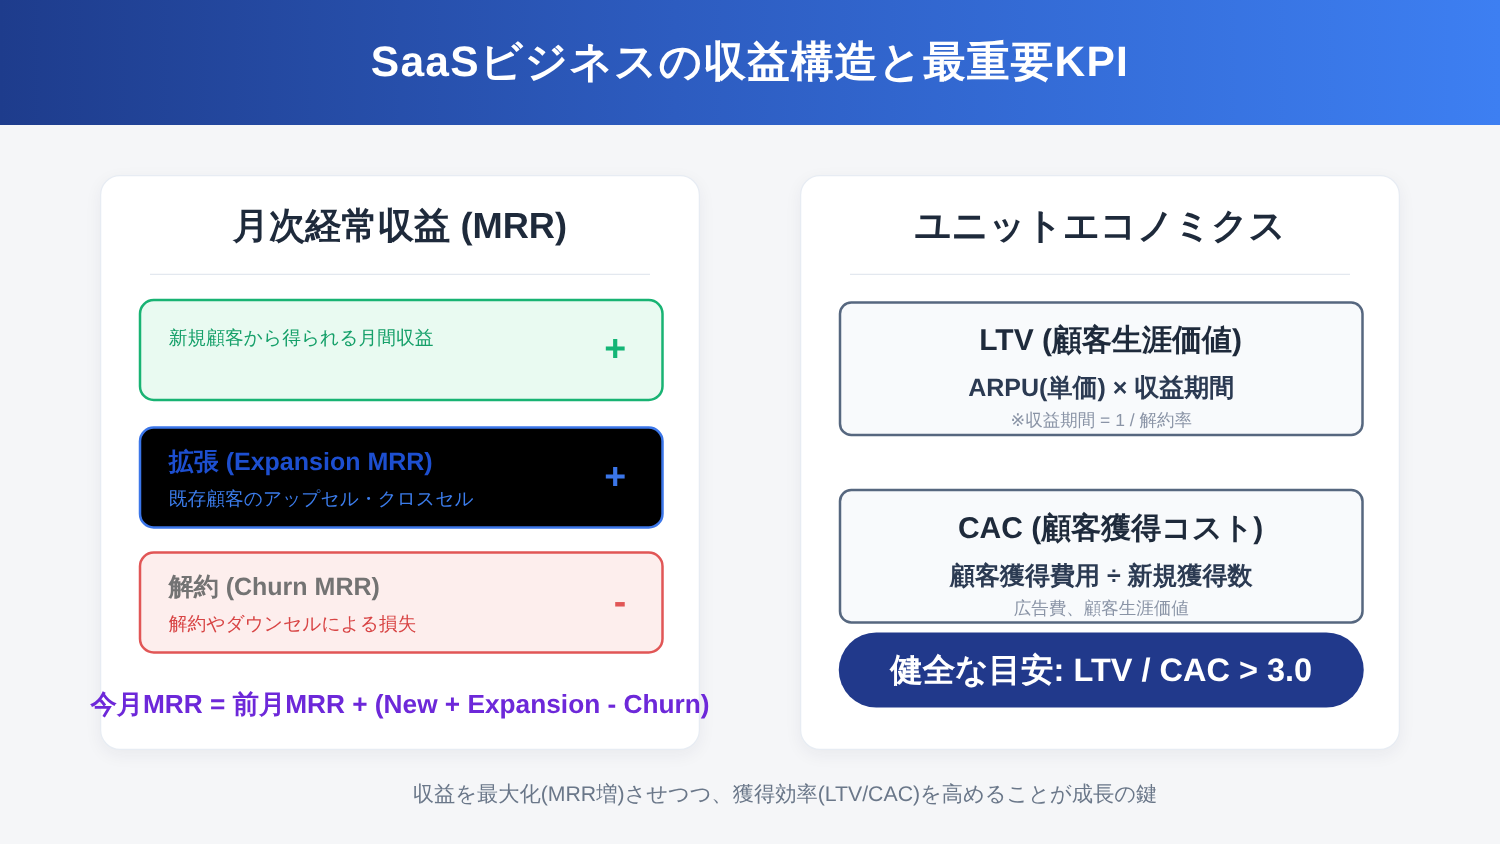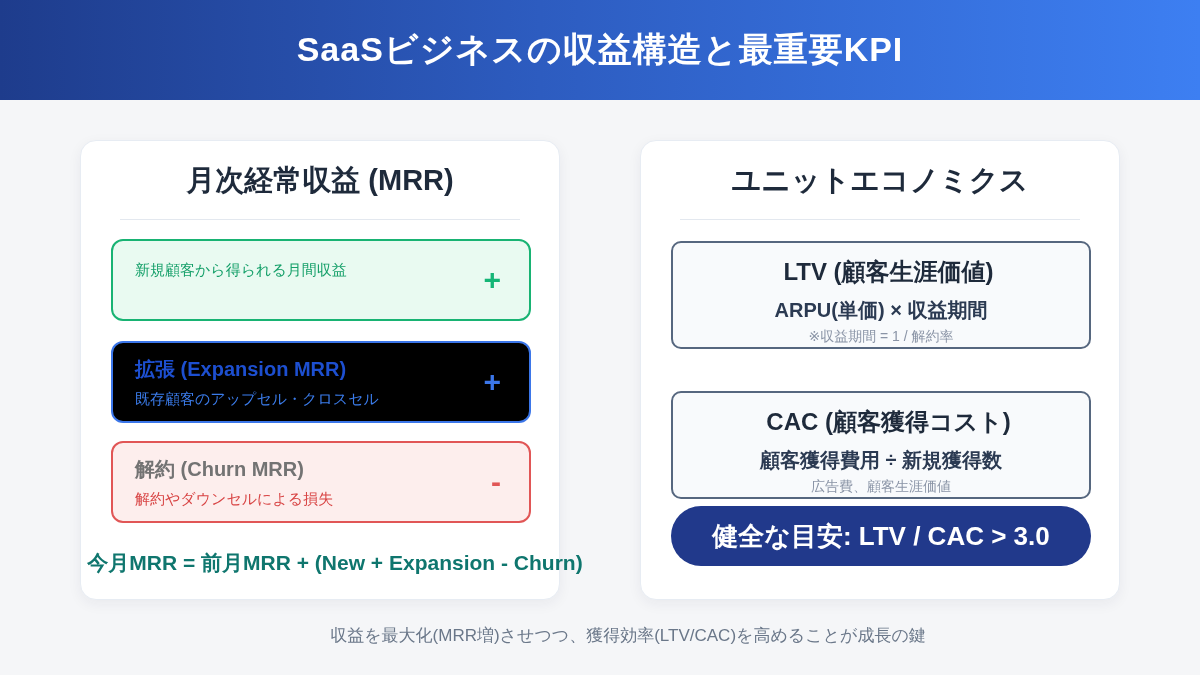--- a/index.html
+++ b/index.html
@@ -52,21 +52,21 @@
   .theme-blue .mrr-box-title { color:#1d4fd0; }
   .theme-blue .mrr-box-desc  { color:#3b7ceb; }
   .theme-blue .mrr-sign      { color:#3b76e9; }
   .theme-red { background:#fdeeed; border-color:#e15656; }
   .theme-red .mrr-box-title { color:#737373; }
   .theme-red .mrr-box-desc  { color:#d84444; }
   .theme-red .mrr-sign      { color:#e15656; }
 
   .mrr-formula {
     position:absolute; top:408px; left:50%; transform:translateX(-50%);
-    white-space:nowrap; font-size:21px; font-weight:bold; color:#0f766e;margin-left:15px;
+    white-space:nowrap; font-size:21px; font-weight:bold; color:#6d28d9;
   }
 
   
   .metric-box {
     position:absolute; left:30px; width:420px; height:108px;
     background:#f8fafc; border:2px solid #56677f; border-radius:10px;
     box-sizing:border-box; text-align:center;
   }
   .metric-box-0 { top:100px; }
   .metric-box-1 { top:230px;margin-top:20px; }

